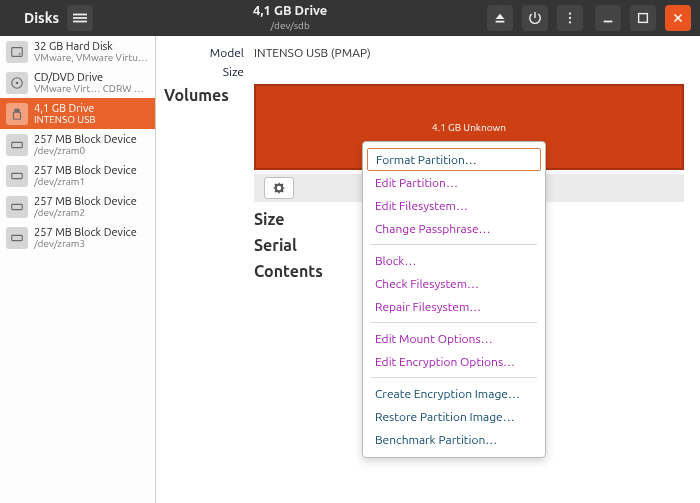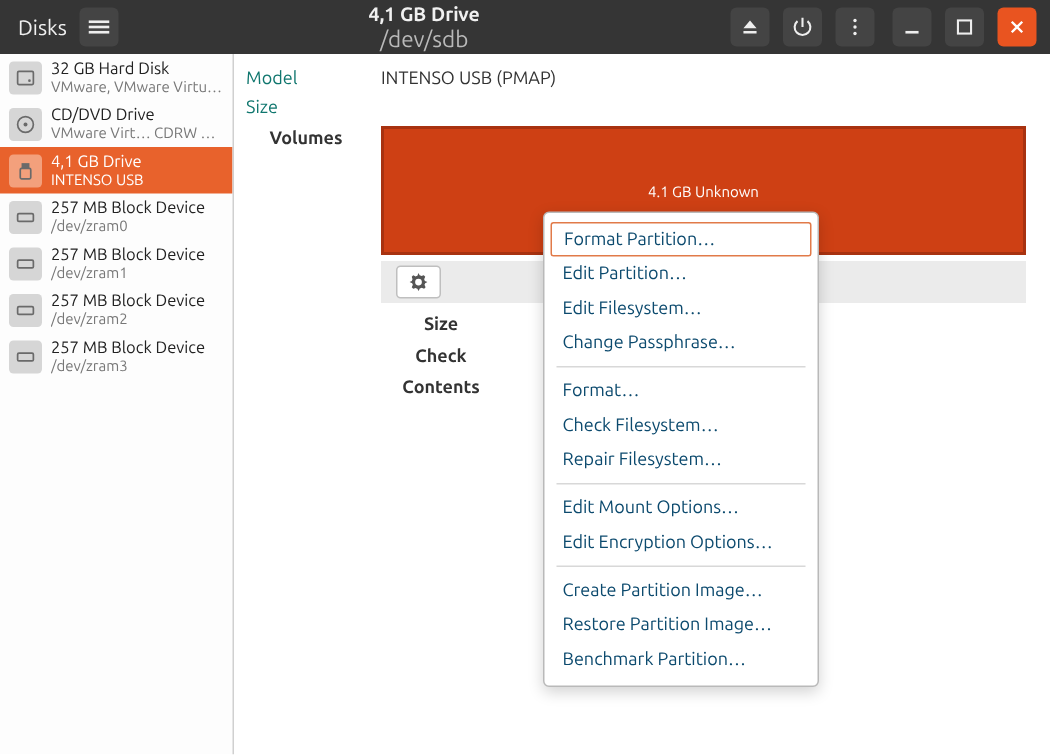--- a/index.html
+++ b/index.html
@@ -2,51 +2,51 @@
 <html><head>
 <meta charset="utf-8">
 <style>
   * { box-sizing: border-box; margin: 0; padding: 0; }
   body { font-family: Ubuntu, "Segoe UI", sans-serif; font-size: 12px; color: #333; background: #fff; width: 700px; height: 503px; overflow: hidden; }
   .headerbar { display: flex; align-items: center; background: #353535; color: #f0f0f0; height: 36px; padding: 0 6px; }
   .hb-icon { width: 26px; height: 26px; border-radius: 4px; display: flex; align-items: center; justify-content: center; margin: 0 3px; background: #444; color: #eee; }
   .hb-icon svg { width: 14px; height: 14px; fill: #eee; }
   .hb-icon.close-btn { background: #e95420; }
   .hb-icon.close-btn svg { fill: #fff; }
-  .hb-title { margin-left: 6px; font-size: 14px; font-weight: 400; }
+  .hb-title { margin-left: 18px; font-size: 14px; font-weight: 700; }
   .hb-center { flex: 1; text-align: center; line-height: 15px; }
   .hb-center .main { font-size: 13px; font-weight: 600; display: block; }
-  .hb-center .sub { font-size: 15px; color: #b9b9b9; display: block; }
+  .hb-center .sub { font-size: 10px; color: #b9b9b9; display: block; }
   .hb-right { display: flex; align-items: center; gap: 3px; }
   .content { display: flex; height: calc(100% - 36px); }
   .sidebar { width: 156px; background: #fdfdfd; border-right: 1px solid #d0d0d0; overflow-y: auto; }
   .dev { display: flex; align-items: center; padding: 4px 6px; gap: 6px; cursor: pointer; }
   .dev .dicon { width: 22px; height: 22px; border-radius: 3px; background: #d6d6d6; flex: none; display: flex; align-items: center; justify-content: center; }
   .dev .dicon svg { width: 14px; height: 14px; fill: #6a6a6a; }
   .dev .dtxt { overflow: hidden; }
   .dev .dtxt .dl1 { font-size: 11px; color: #222; white-space: nowrap; overflow: hidden; text-overflow: ellipsis; }
   .dev .dtxt .dl2 { font-size: 10px; color: #777; white-space: nowrap; overflow: hidden; text-overflow: ellipsis; }
   .dev.active { background: #e8622c; }
   .dev.active .dl1, .dev.active .dl2 { color: #fff; }
   .dev.active .dicon { background: #f3a07c; }
   .detail { flex: 1; position: relative; padding: 10px 16px 10px 8px; }
   .info-row { display: flex; margin-bottom: 6px; font-size: 12px; }
-  .info-row .lbl { width: 90px; text-align: left; color: #0f766e; padding-right: 10px; }
+  .info-row .lbl { width: 90px; text-align: right; color: #0f172a; padding-right: 10px; }
   .info-row .val { color: #333; }
   .vol-row { display: flex; align-items: flex-start; margin-top: 6px; }
-  .vol-row .lbl { width: 90px; text-align: center; color: #333; font-weight: 600; padding-right: 10px; font-size: 12px; padding-top: 2px; }
+  .vol-row .lbl { width: 90px; text-align: left; color: #333; font-weight: 600; padding-right: 10px; font-size: 16px; padding-top: 2px; }
   .volgraph { flex: 1; }
   .volgraph .part { background: #ce4014; color: #fff; font-size: 10px; display: flex; align-items: center; justify-content: center; height: 86px; border: 2px solid #a83210; }
   .voltoolbar { margin-top: 4px; background: #ebebeb; height: 28px; display: flex; align-items: center; padding-left: 10px; }
   .gear-btn { width: 30px; height: 22px; background: #fff; border: 1px solid #bfbfbf; border-radius: 3px; display: flex; align-items: center; justify-content: center; }
   .gear-btn svg { width: 12px; height: 12px; fill: #555; }
   .info-below { margin-top: 6px; }
   .popup { position: absolute; left: 206px; top: 105px; width: 184px; background: #fff; border: 1px solid #b9b9b9; border-radius: 4px; box-shadow: 0 3px 10px rgba(0,0,0,.18); padding: 6px 0; z-index: 50; }
   .popup .mitem { font-size: 12px; padding: 5px 12px; color: #0c4a6e; cursor: pointer; }
-  .popup .mitem.disabled { color: #0c4a6e; cursor: default; }
+  .popup .mitem.disabled { color: #a21caf; cursor: default; }
   .popup .mitem.highlight { border: 1px solid #e17a49; border-radius: 2px; margin: 0 4px; padding: 4px 8px; }
   .popup hr { border: none; border-top: 1px solid #d8d8d8; margin: 4px 8px; }
 </style>
 </head>
 <body>
 
 <div class="headerbar">
   <span class="hb-title">Disks</span>
   <div class="hb-icon" style="margin-left:8px;">
     <svg viewBox="0 0 16 16">
@@ -198,40 +198,40 @@
               <svg viewBox="0 0 16 16">
                 <path d="M8 5a3 3 0 100 6 3 3 0 000-6zM8 0l1 2.1c.5.1 1 .3 1.5.6L12.7 2l1.3 1.3-1 2.2c.3.5.5 1 .6 1.5L16 8l-2.1 1c-.1.5-.3 1-.6 1.5l1 2.2L13 14l-2.2-1c-.5.3-1 .5-1.5.6L8 16l-1-2.1c-.5-.1-1-.3-1.5-.6L3.3 14 2 12.7l1-2.2c-.3-.5-.5-1-.6-1.5L0 8l2.1-1c.1-.5.3-1 .6-1.5L2 3.3 3.3 2l2.2 1c.5-.3 1-.5 1.5-.6L8 0z"></path>
               </svg>
             </div>
         </div>
         <div class="info-below">
           <div class="info-row">
               <div class="lbl">Size</div>
             </div>
           <div class="info-row">
-              <div class="lbl">Check</div>
+              <div class="lbl">Serial</div>
             </div>
           <div class="info-row">
               <div class="lbl">Contents</div>
             </div>
         </div>
       </div>
     </div>
 
     <div class="popup">
       <div class="mitem highlight">Format Partition…</div>
       <div class="mitem disabled">Edit Partition…</div>
       <div class="mitem disabled">Edit Filesystem…</div>
       <div class="mitem disabled">Change Passphrase…</div>
       <hr>
-      <div class="mitem disabled">Format…</div>
+      <div class="mitem disabled">Block…</div>
       <div class="mitem disabled">Check Filesystem…</div>
       <div class="mitem disabled">Repair Filesystem…</div>
       <hr>
       <div class="mitem disabled">Edit Mount Options…</div>
       <div class="mitem disabled">Edit Encryption Options…</div>
       <hr>
-      <div class="mitem">Create Partition Image…</div>
+      <div class="mitem">Create Encryption Image…</div>
       <div class="mitem">Restore Partition Image…</div>
       <div class="mitem">Benchmark Partition…</div>
     </div>
   </div>
 </div>
 
 </body></html>

